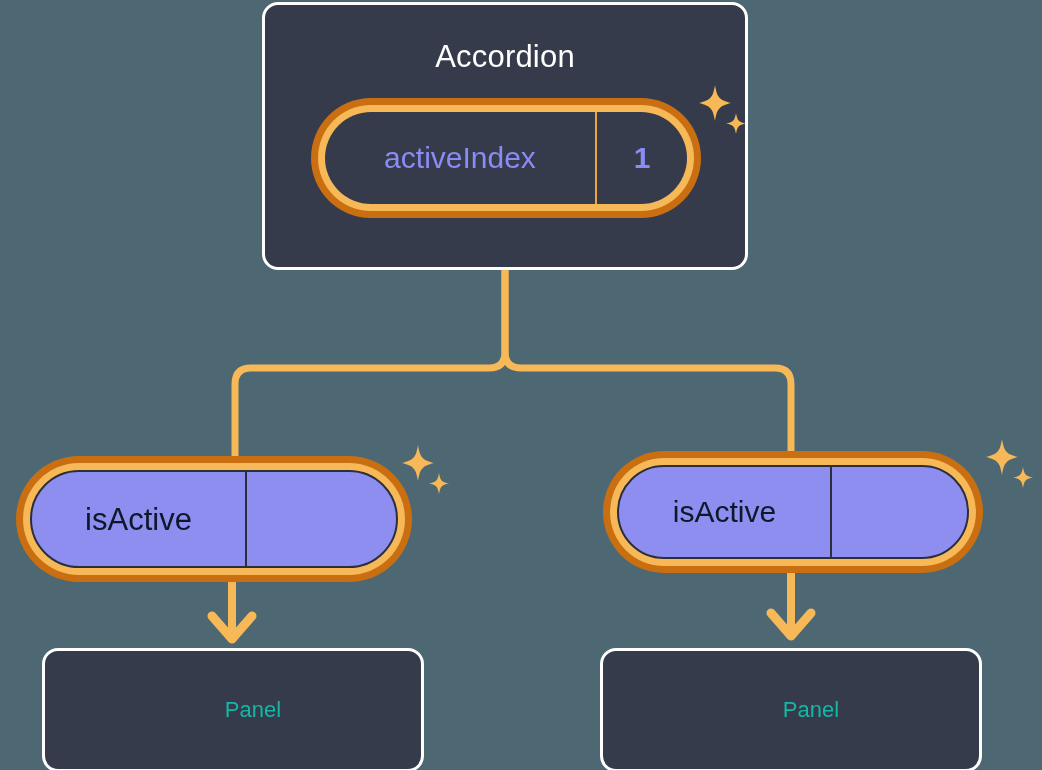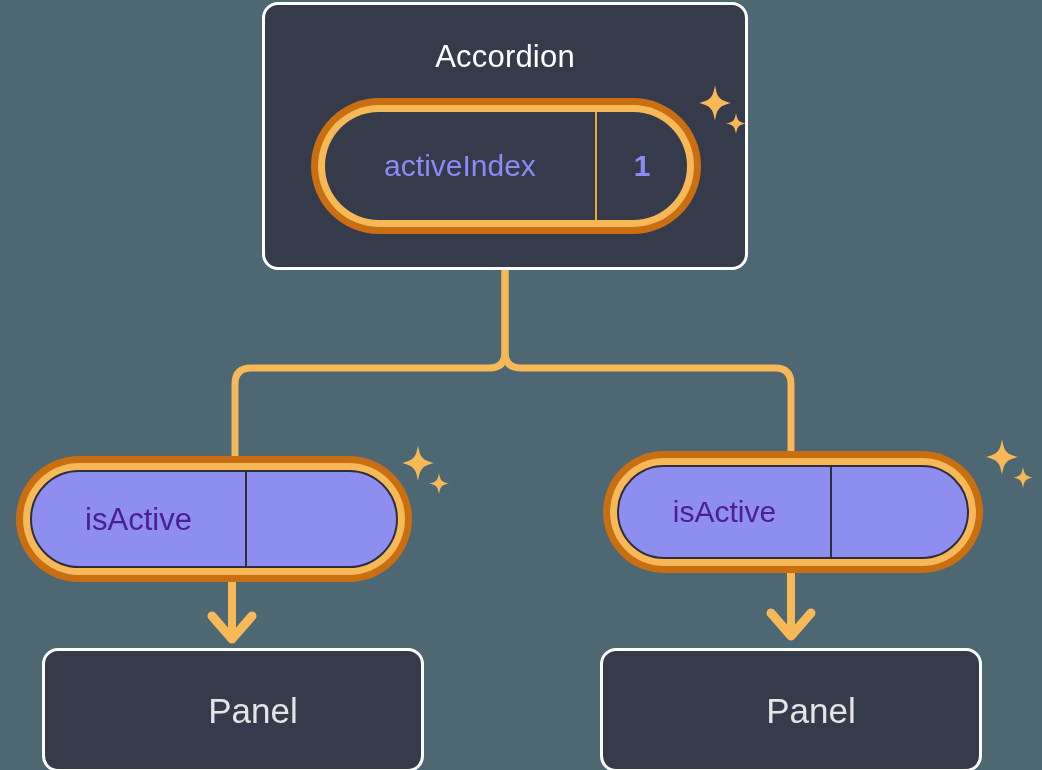--- a/index.html
+++ b/index.html
@@ -67,22 +67,22 @@
   .panel-box {
     top: 648px;
     width: 382px;
     height: 124px;
     justify-content: center;
   }
   #panel-left  { left: 42px; }
   #panel-right { left: 600px; }
 
   .panel-title {
-    color: #e5e5e5;
-    font-size: 35px;
+    color: #14b8a6;
+    font-size: 22px;
     font-weight: 400;
     line-height: 1;
     white-space: nowrap;
     margin-left: 40px;
   }
 
   
   .state-pill {
     position: absolute;
     z-index: 3;
@@ -111,34 +111,34 @@
     border-radius: 999px;
   }
   .pill-dark .pill-key,
   .pill-dark .pill-val { color: #8b8bf5; }
   .pill-dark .pill-key { border-right: 2px solid #f0a63a; }
 
   #pill-activeindex {
     left: 325px;
     top: 112px;
     width: 362px;
-    height: 108px;
+    height: 92px;
     font-size: 30px;
   }
   #pill-activeindex .pill-key { width: 272px; }
   #pill-activeindex .pill-val { width: 90px; }
 
   
   .pill-purple {
     background: #8e8ef0;
     border-radius: 999px;
     border: 2px solid #2b2f3c;
   }
   .pill-purple .pill-key,
-  .pill-purple .pill-val { color: #4c1d95; }
+  .pill-purple .pill-val { color: #0f172a; }
   .pill-purple .pill-key { border-right: 2px solid #2b2f3c; }
 
   #pill-isactive-false {
     left: 30px;
     top: 470px;
     width: 368px;
     height: 98px;
     font-size: 31px;
   }
   #pill-isactive-false .pill-key { width: 215px; }

